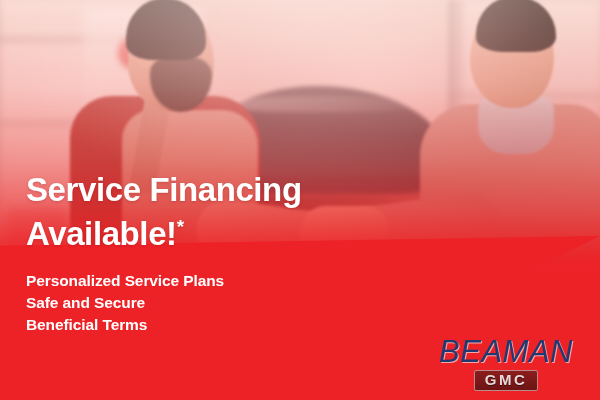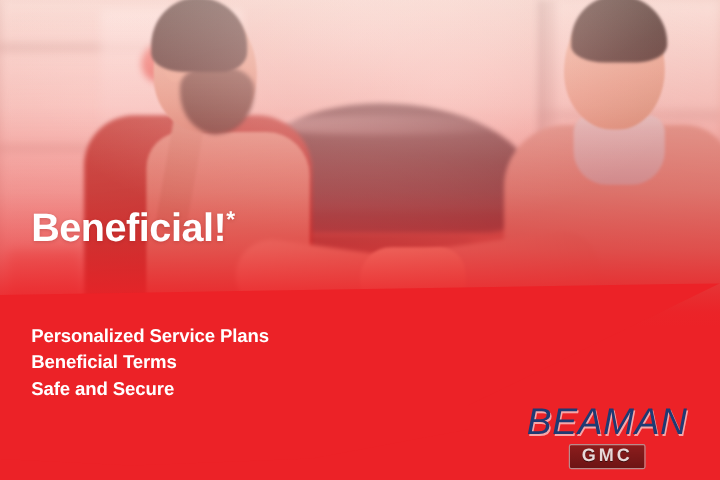--- a/index.html
+++ b/index.html
@@ -406,29 +406,30 @@
     <div class="cust-arm"></div>
     <div class="handshake"></div>
 
     <div class="photo-haze"></div>
   </div>
 
   <div class="red-wash"></div>
   <div class="red-block"></div>
 
   <div class="headline">
+    <span class="headline-line">Service Financing</span>
     <span class="headline-line">
-      <span>Beneficial!</span><span class="asterisk">*</span>
+      <span>Available!</span><span class="asterisk">*</span>
     </span>
   </div>
 
   <ul class="bullets">
     <li>Personalized Service Plans</li>
+    <li>Safe and Secure</li>
     <li>Beneficial Terms</li>
-    <li>Safe and Secure</li>
   </ul>
 
   <div class="logo">
     <span class="logo-name">BEAMAN</span>
     <span class="logo-badge">GMC</span>
   </div>
 
 </div>
 
 </body></html>

